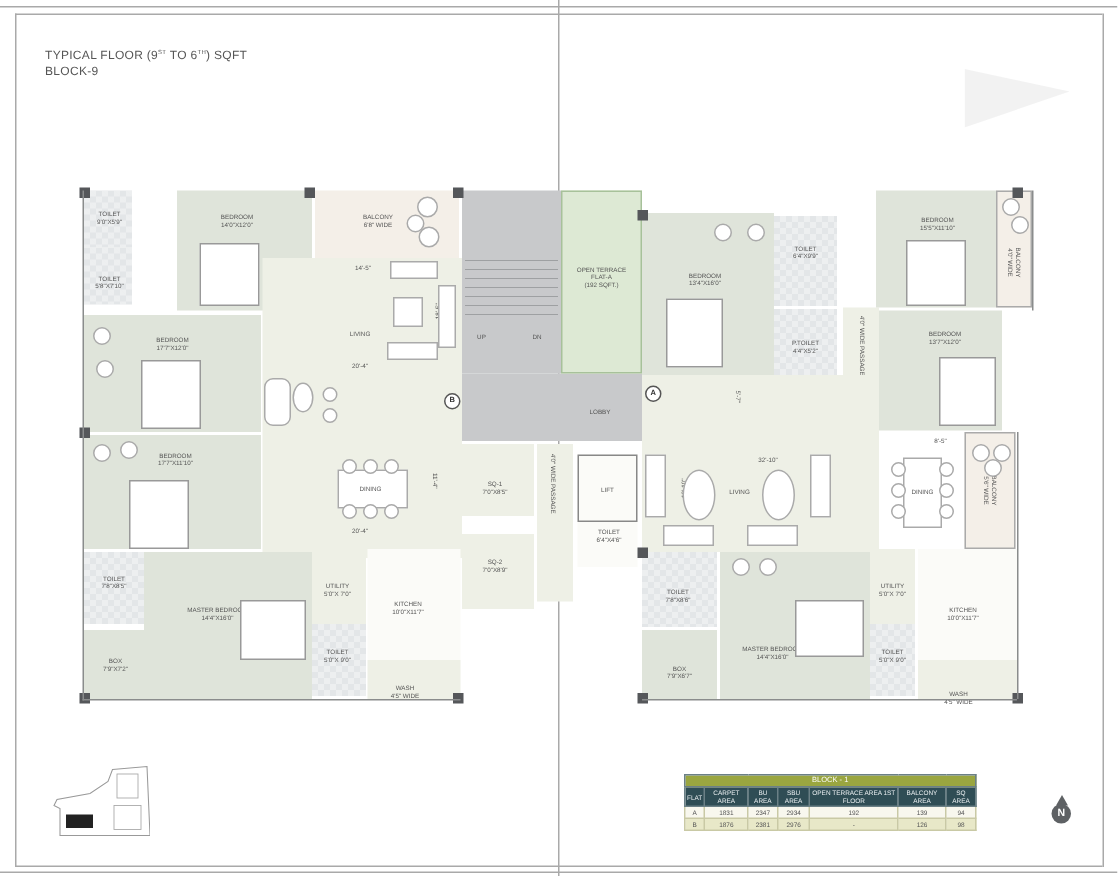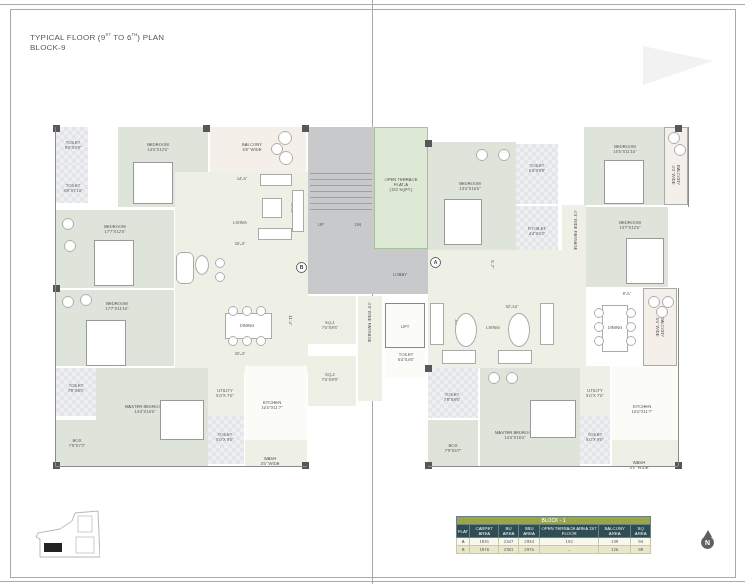--- a/index.html
+++ b/index.html
@@ -43,21 +43,21 @@
 <div class="hline" style="left:0;top:4px;width:745px;"></div>
 <div class="hline" style="left:10px;top:9px;width:725px;"></div>
 <div class="hline" style="left:10px;top:577px;width:725px;"></div>
 <div class="hline" style="left:0;top:581px;width:745px;"></div>
 <div class="vline" style="left:10px;top:9px;height:569px;"></div>
 <div class="vline" style="left:735px;top:9px;height:569px;"></div>
 <div class="vline" style="left:372px;top:0;height:584px;"></div>
 <div class="sun"></div>
 
 <div class="title">
-  <div><span>TYPICAL FLOOR (9</span><sup>ST</sup><span> TO 6</span><sup>TH</sup><span>) PLAN</span></div>
+  <div><span>TYPICAL FLOOR (9</span><sup>ST</sup><span> TO 6</span><sup>TH</sup><span>) SQFT</span></div>
   <div>BLOCK-9</div>
 </div>
 
 <div class="plan">
 
   <div class="room wet" style="left:56px;top:127px;width:32px;height:38px;"></div>
   <div class="lbl" style="left:58px;top:140px;width:30px;">
       <div>TOILET</div>
       <div>9'0"X5'9"</div>
     </div>

